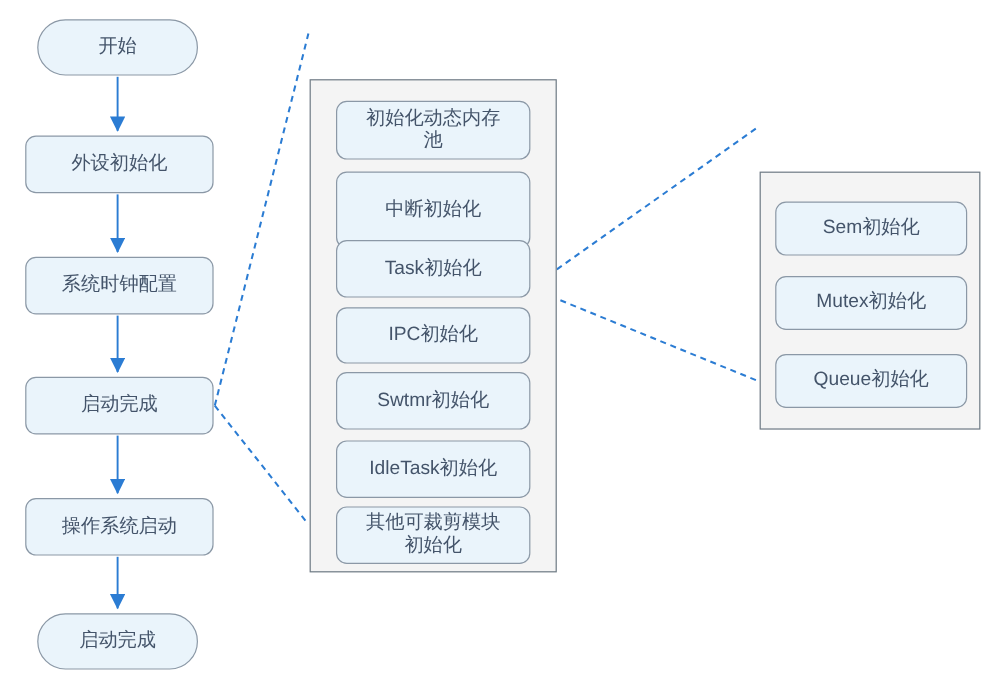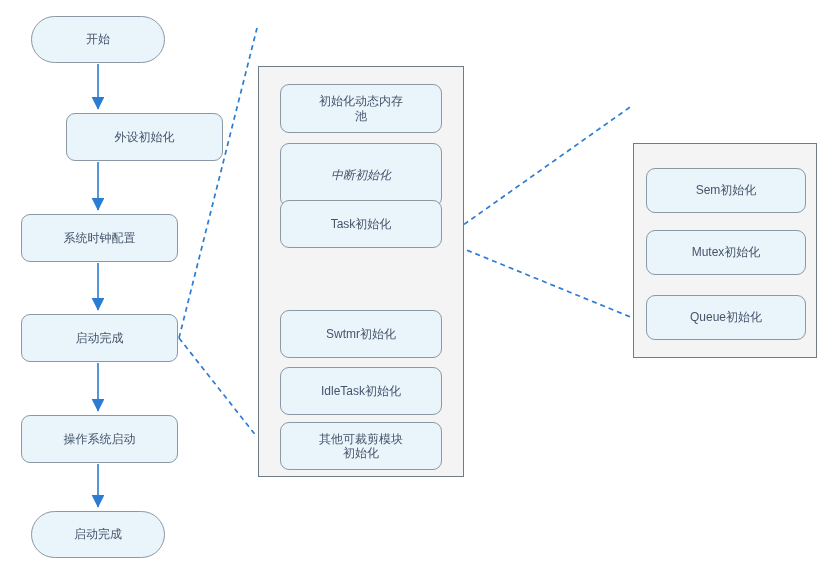--- a/index.html
+++ b/index.html
@@ -20,21 +20,21 @@
     color:var(--text);
     overflow:hidden;
   }
   .node{
     position:absolute;
     display:flex;align-items:center;justify-content:center;
     text-align:center;
     background:var(--node-fill);
     border:1px solid var(--node-border);
     border-radius:9px;
-    font-size:12px;
+    font-size:16px;
     line-height:1.18;
     white-space:pre-line;
     color:var(--text);
   }
   .pill{border-radius:24px;}
   .panel{
     position:absolute;
     background:var(--panel-fill);
     border:1px solid var(--panel-border);
     margin-top:39px;
@@ -66,35 +66,36 @@
 
     <line class="dashed" x1="179" y1="338" x2="257" y2="28"></line>
     <line class="dashed" x1="179" y1="338" x2="257" y2="437"></line>
 
     <line class="dashed" x1="442" y1="240" x2="633" y2="105"></line>
     <line class="dashed" x1="442" y1="240" x2="633" y2="318"></line>
   </svg>
 
   <div class="node pill" style="left:31px;top:16px;width:134px;height:47px;">开始</div>
 
-  <div class="node" style="left:21px;top:113px;width:157px;height:48px;margin-left:45px;">外设初始化</div>
+  <div class="node" style="left:21px;top:113px;width:157px;height:48px;">外设初始化</div>
 
   <div class="node" style="left:21px;top:214px;width:157px;height:48px;">系统时钟配置</div>
 
   <div class="node" style="left:21px;top:314px;width:157px;height:48px;">启动完成</div>
 
   <div class="node" style="left:21px;top:415px;width:157px;height:48px;">操作系统启动</div>
 
   <div class="node pill" style="left:31px;top:511px;width:134px;height:47px;">启动完成</div>
 
   <div class="panel" style="left:258px;top:27px;width:206px;height:411px;">
     <div class="node" style="left:21px;top:17px;width:162px;height:49px;">初始化动态内存
 池</div>
-    <div class="node" style="left:21px;top:76px;width:162px;height:64px;font-style:italic;">中断初始化</div>
+    <div class="node" style="left:21px;top:76px;width:162px;height:64px;">中断初始化</div>
     <div class="node" style="left:21px;top:133px;width:162px;height:48px;">Task初始化</div>
+    <div class="node" style="left:21px;top:189px;width:162px;height:47px;">IPC初始化</div>
     <div class="node" style="left:21px;top:243px;width:162px;height:48px;">Swtmr初始化</div>
     <div class="node" style="left:21px;top:300px;width:162px;height:48px;text-align:center;">IdleTask初始化</div>
     <div class="node" style="left:21px;top:355px;width:162px;height:48px;">其他可裁剪模块
 初始化</div>
   </div>
 
   <div class="panel" style="left:633px;top:104px;width:184px;height:215px;">
     <div class="node" style="left:12px;top:24px;width:160px;height:45px;">Sem初始化</div>
     <div class="node" style="left:12px;top:151px;width:160px;height:45px;">Queue初始化</div>
     <div class="node" style="left:12px;top:86px;width:160px;height:45px;">Mutex初始化</div>

